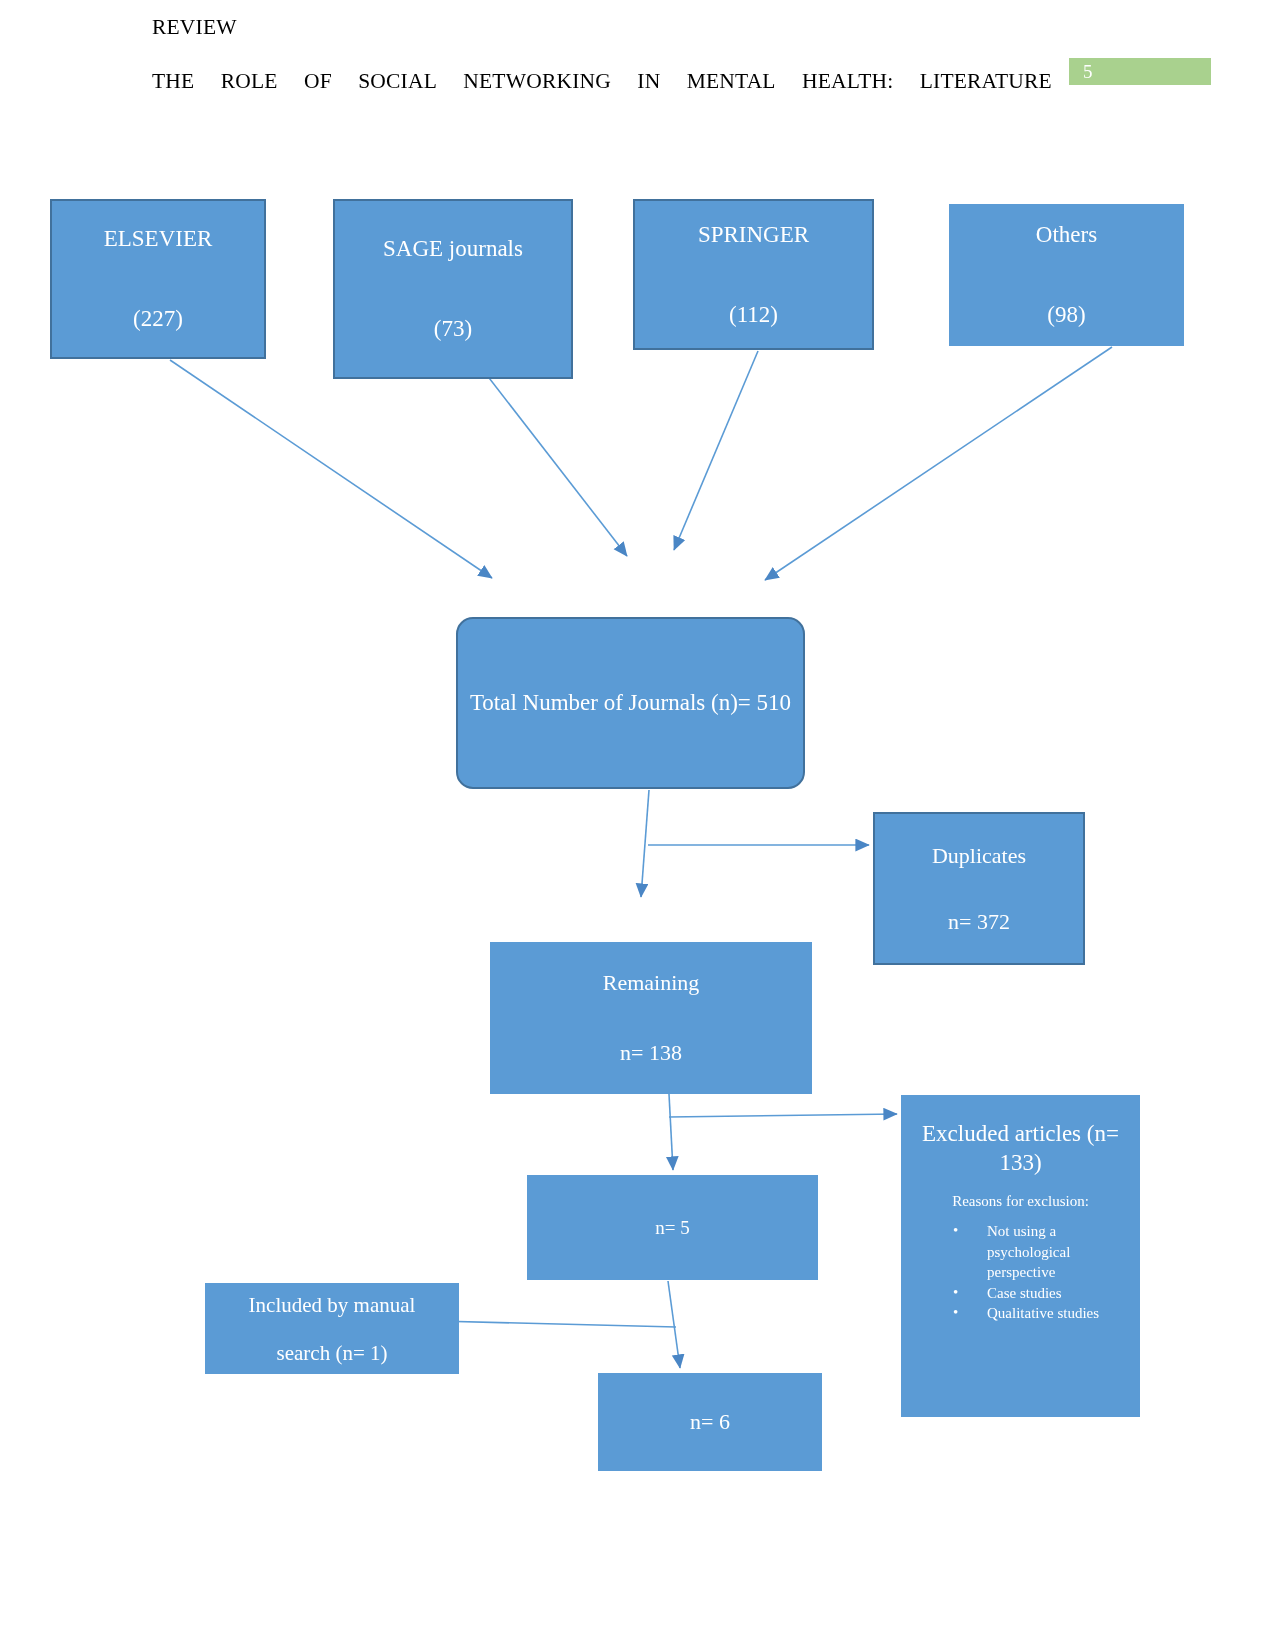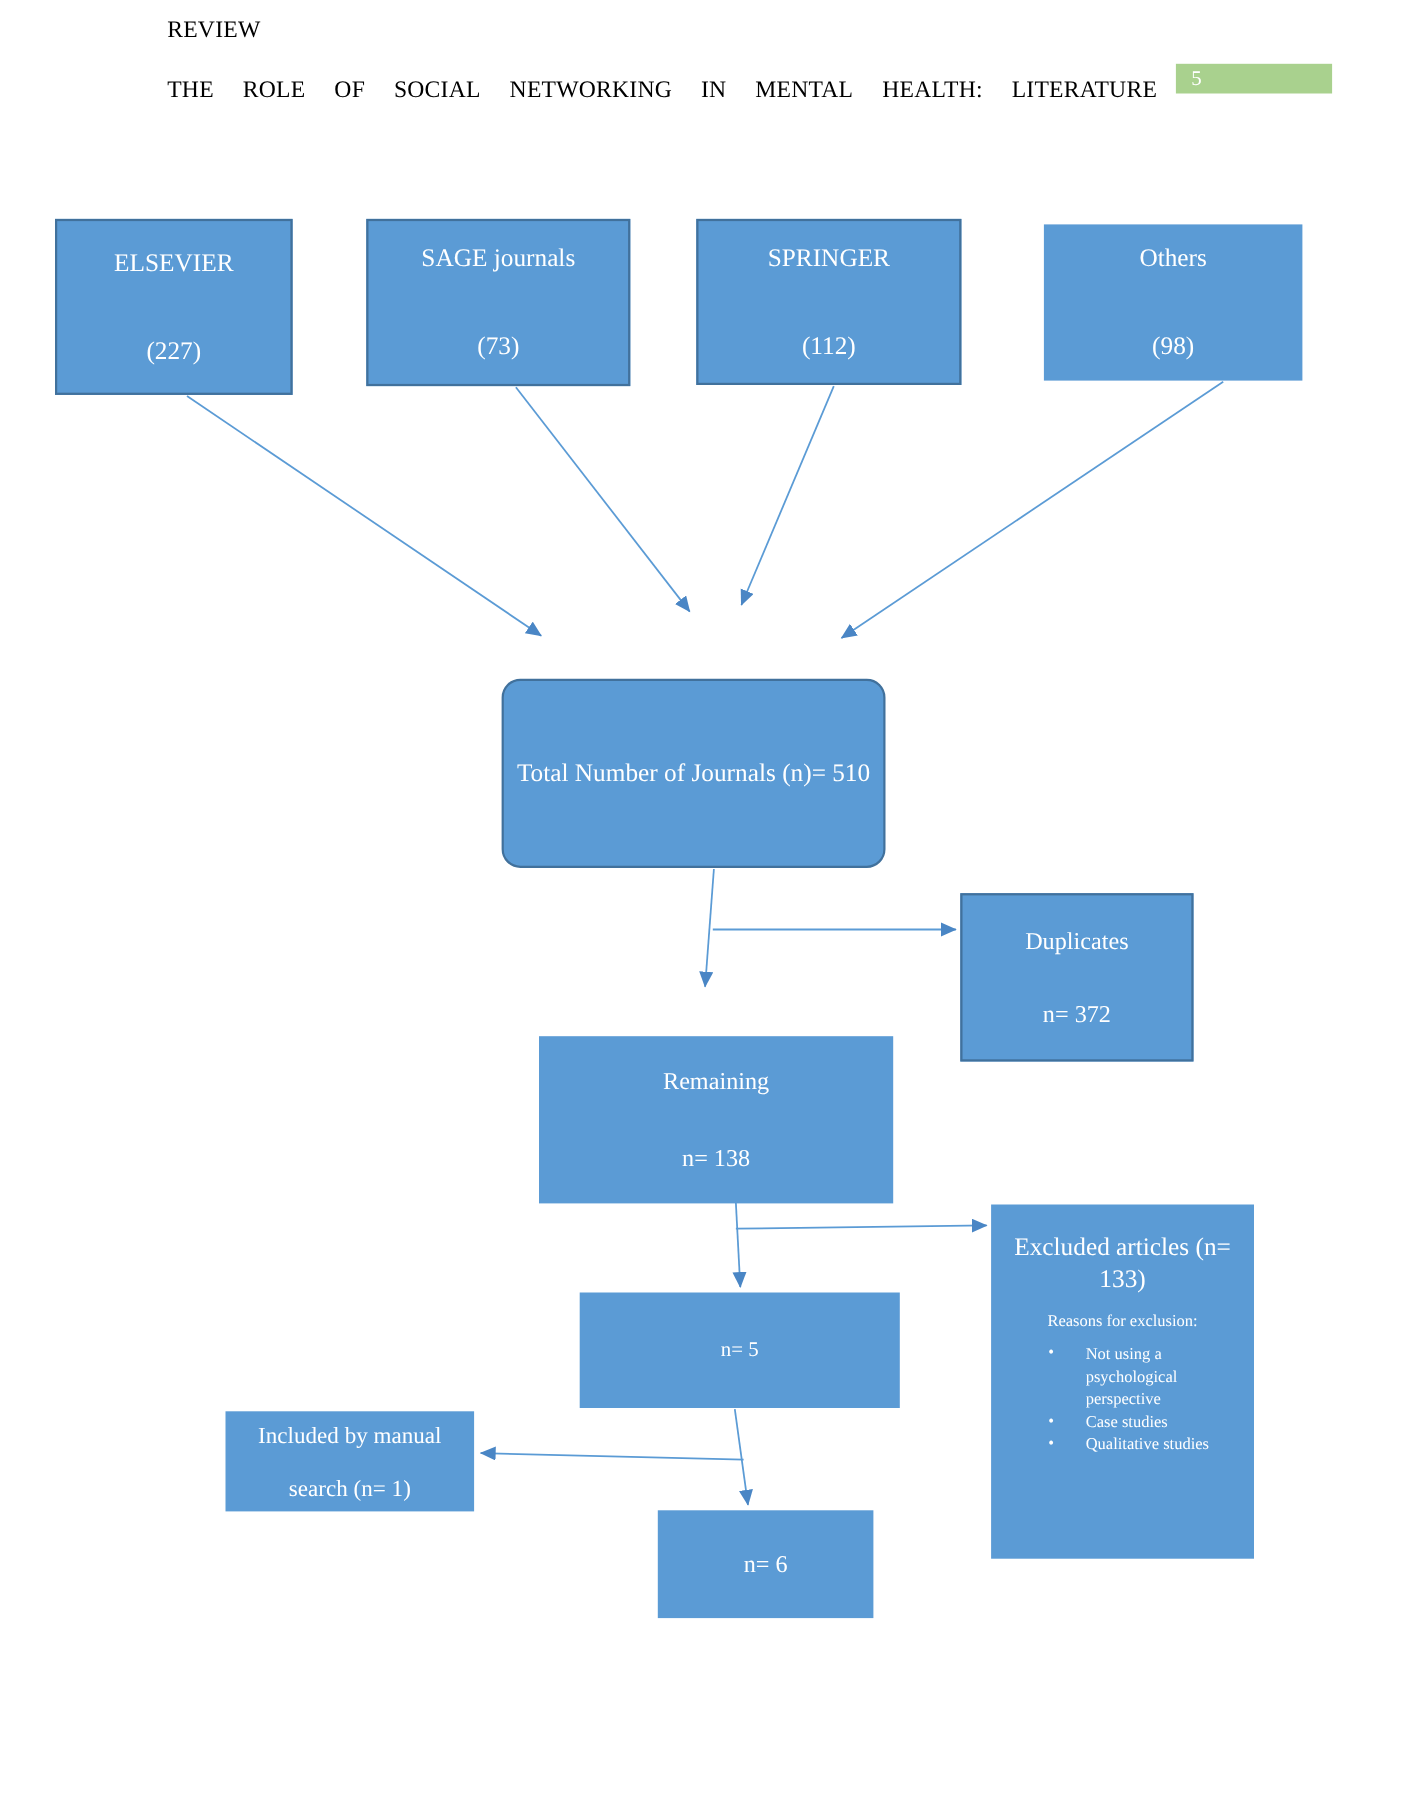--- a/index.html
+++ b/index.html
@@ -92,21 +92,21 @@
   .node .l1, .node .l2 {
     display: block;
     width: 100%;
   }
   .node .l1 { font-size: 23px; line-height: 28px; }
   .node .l2 { font-size: 23px; line-height: 28px; }
   .node.two-line .l1 { margin-bottom: 52px; }
 
   
   #n-elsevier { left: 50px;  top: 199px; width: 216px; height: 160px; }
-  #n-sage     { left: 333px; top: 199px; width: 240px; height: 152px; }
+  #n-sage     { left: 333px; top: 199px; width: 240px; height: 180px; }
   #n-springer { left: 633px; top: 199px; width: 241px; height: 151px; }
   #n-others   { left: 949px; top: 204px; width: 235px; height: 142px; border: none; }
 
   #n-total    { left: 456px; top: 617px; width: 349px; height: 172px; border-radius: 17px; }
   #n-total .l1 { font-size: 23px; }
 
   #n-dup      { left: 873px; top: 812px; width: 212px; height: 153px; }
   #n-dup .l1, #n-dup .l2 { font-size: 22px; }
   #n-dup.two-line .l1 { margin-bottom: 38px; }
 
@@ -147,25 +147,25 @@
     content: "\2022";
     position: absolute;
     left: 0;
     top: -1px;
     font-size: 15px;
   }
 
   #n-n5       { left: 527px; top: 1175px; width: 291px; height: 105px; border: none; }
   #n-n5 .l1   { font-size: 19px; }
 
-  #n-manual   { left: 205px; top: 1283px; width: 226px; height: 91px; border: none; }
+  #n-manual   { left: 205px; top: 1283px; width: 254px; height: 91px; border: none; }
   #n-manual .l1, #n-manual .l2 { font-size: 21px; line-height: 26px; }
   #n-manual.two-line .l1 { margin-bottom: 22px; }
 
-  #n-n6       { left: 598px; top: 1373px; width: 196px; height: 98px; border: none; }
+  #n-n6       { left: 598px; top: 1373px; width: 224px; height: 98px; border: none; }
   #n-n6 .l1   { font-size: 22px; }
 </style>
 </head>
 <body>
 
 <div id="page">
 
   <div id="header">
     <div class="hdr-line hdr-line-2">REVIEW</div>
     <div class="hdr-line hdr-line-1">

